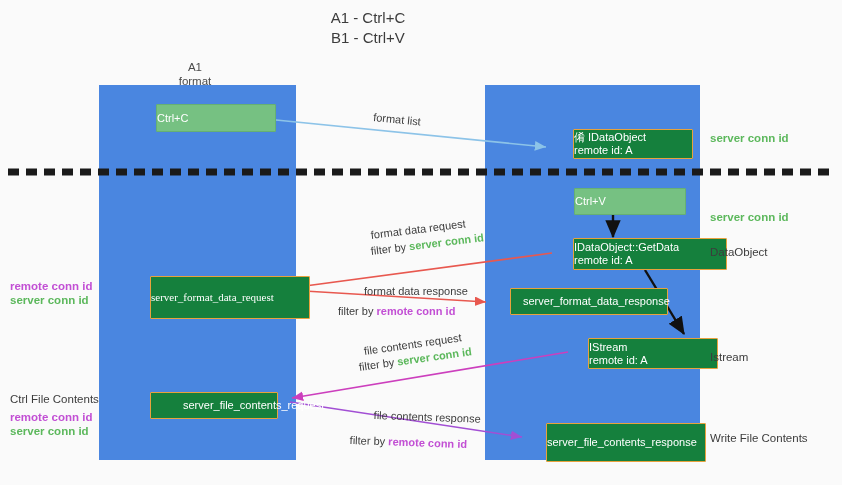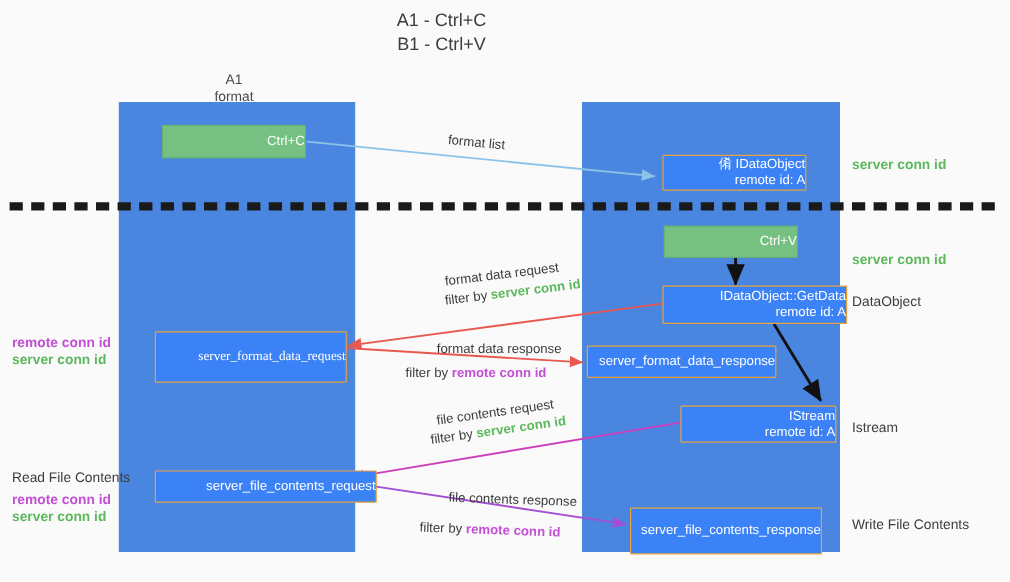--- a/index.html
+++ b/index.html
@@ -42,30 +42,31 @@
   }
   .lane {
     position: absolute;
     background: #4a86e0;
   }
   .node {
     position: absolute;
     box-sizing: border-box;
     display: flex;
     flex-direction: column;
-    align-items: flex-end;
+    align-items: flex-start;
     justify-content: center;
     text-align: center;
     color: #ffffff;
     font-size: 11px;
     line-height: 13px;
     border-radius: 1px;
+    margin-left: 21px;
   }
   .node.orange {
-    background: #3b82f6;
+    background: #15803d;
     border: 1px solid #e8a23d;
   }
   .node.green {
     background: #76c182;
     border: 1px solid #66b073;
   }
   .side-label {
     position: absolute;
     font-size: 11.5px;
     color: #3c3c3c;
@@ -167,40 +168,40 @@
   </div>
 
   <div class="node orange" style="left:129px; top:276px; width:160px; height:43px;font-family:Liberation Serif, serif;">
     <span>server_format_data_request</span>
   </div>
 
   <div class="node orange" style="left:489px; top:288px; width:158px; height:27px;padding-left:12px;">
     <span>server_format_data_response</span>
   </div>
 
-  <div class="node orange" style="left:129px; top:392px; width:185px; height:27px;">
+  <div class="node orange" style="left:129px; top:392px; width:128px; height:27px;padding-left:32px;">
     <span>server_file_contents_request</span>
   </div>
 
   <div class="node orange" style="left:525px; top:423px; width:160px; height:39px;">
     <span>server_file_contents_response</span>
   </div>
 
   <div class="side-label conn-green" style="left:710px; top:131px;">server conn id</div>
   <div class="side-label conn-green" style="left:710px; top:210px;">server conn id</div>
   <div class="side-label" style="left:710px; top:245px;">DataObject</div>
   <div class="side-label" style="left:710px; top:350px;">Istream</div>
   <div class="side-label" style="left:710px; top:431px;">Write File Contents</div>
 
   <div class="conn-stack" style="left:10px; top:279px;">
     <div class="conn-purple">remote conn id</div>
     <div class="conn-green">server conn id</div>
   </div>
 
-  <div class="side-label" style="left:10px; top:392px;">Read File Contents</div>
+  <div class="side-label" style="left:10px; top:392px;">Ctrl File Contents</div>
   <div class="conn-stack" style="left:10px; top:410px;">
     <div class="conn-purple">remote conn id</div>
     <div class="conn-green">server conn id</div>
   </div>
 
   <div class="edge-label" style="left:374px; top:110px; transform: rotate(5.5deg);">format list</div>
 
   <div class="edge-label" style="left:370px; top:228px; transform: rotate(-7deg);">format data request</div>
   <div class="edge-label" style="left:370px; top:244px; transform: rotate(-7deg);">
     <span>filter by </span><span class="conn-green">server conn id</span>

